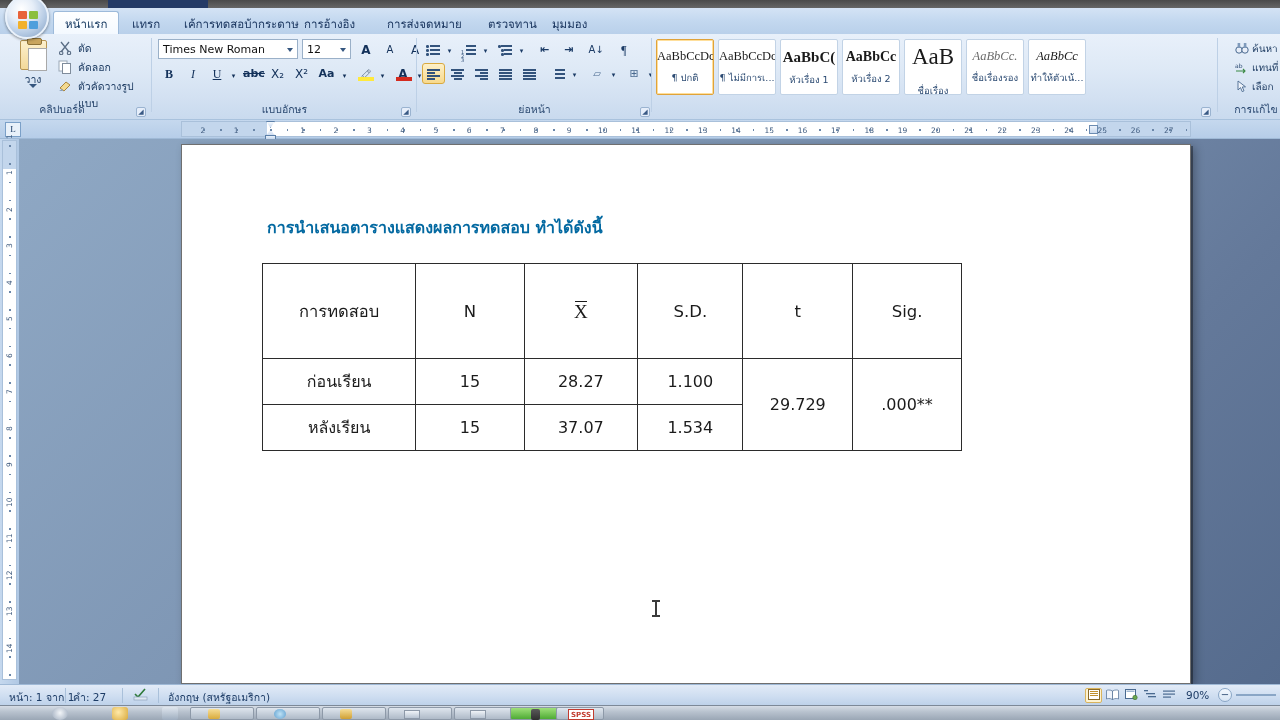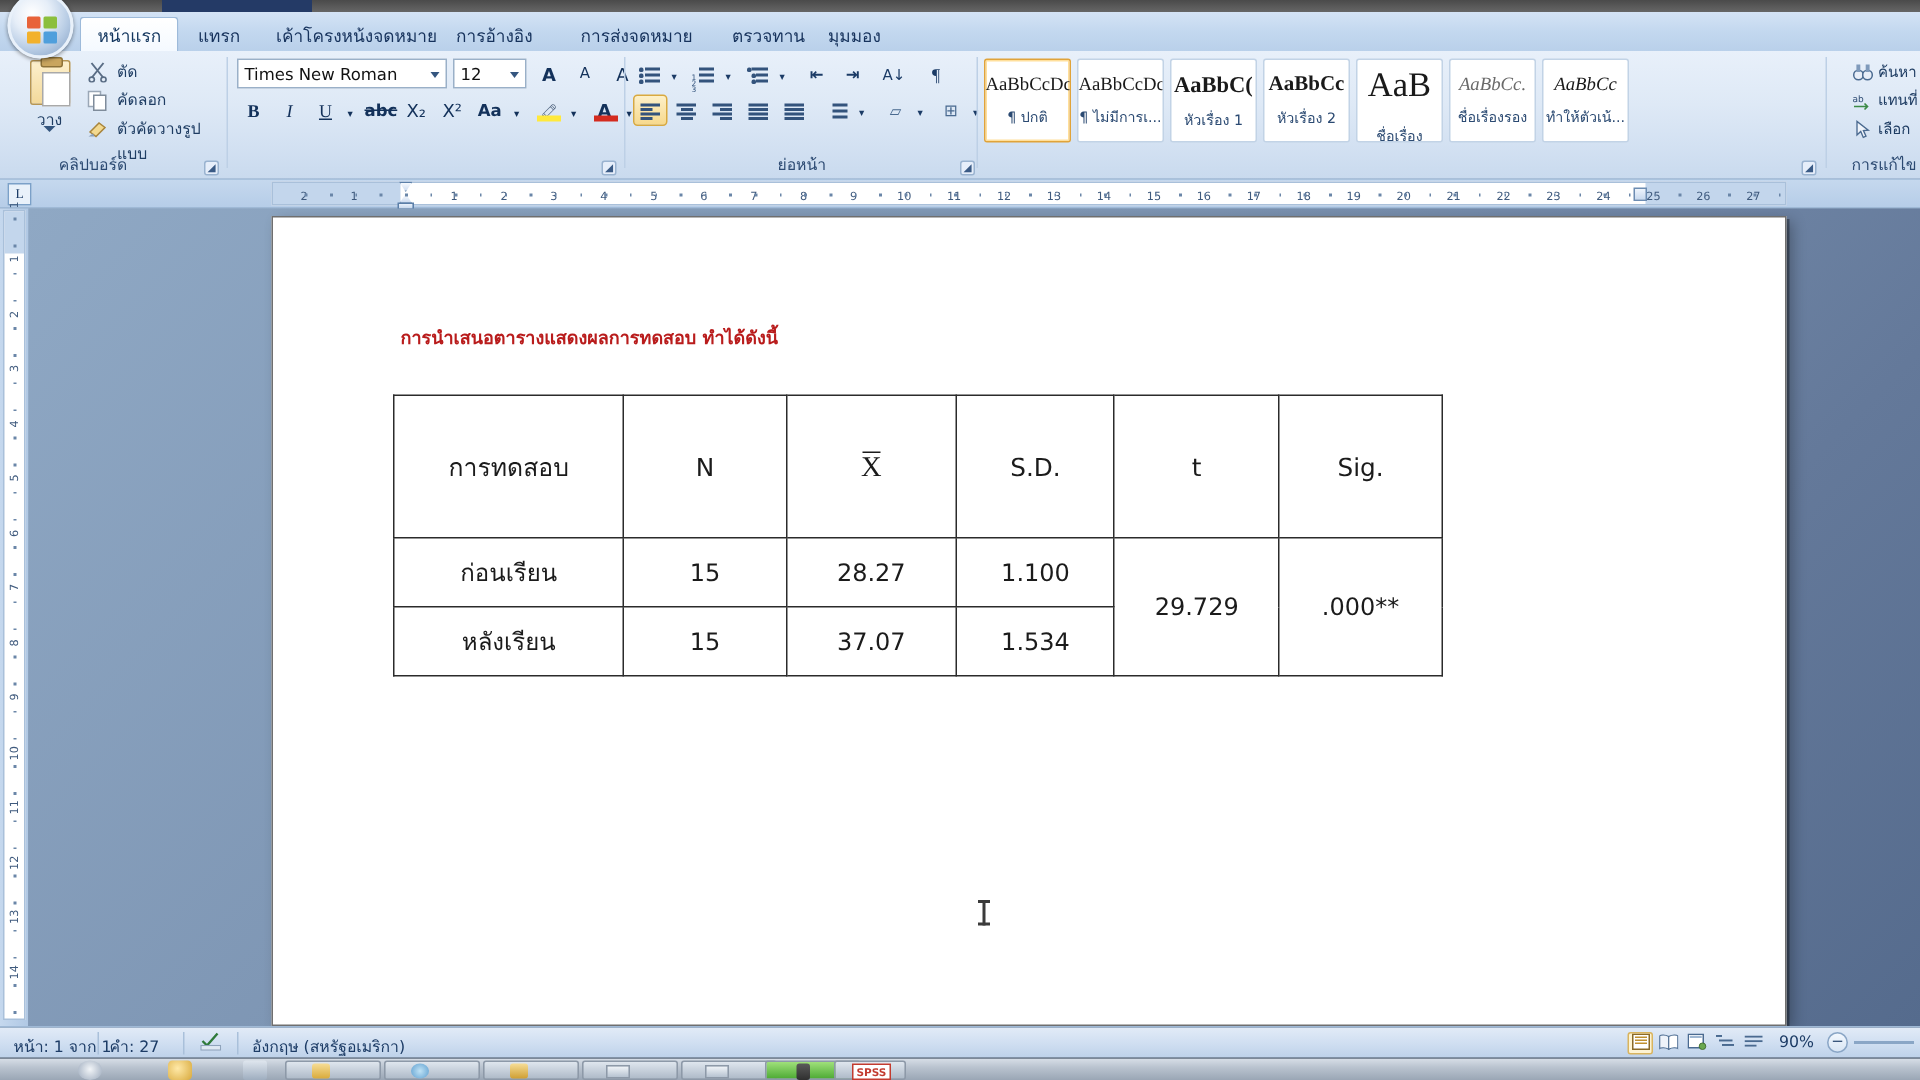--- a/index.html
+++ b/index.html
@@ -218,21 +218,21 @@
     overflow:hidden;
   }
   #page {
     position:absolute; left:162px; top:5px; width:1010px; height:540px;
     background:#fff;
     box-shadow: 2px 2px 0 rgba(0,0,0,.35), 4px 3px 9px rgba(0,0,0,.3);
     border:1px solid #6f6f6f;
   }
   #doc-heading {
     position:absolute; left:85px; top:70px;
-    font-size:12px; font-weight:bold; color:#b91c1c;
+    font-size:16px; font-weight:bold; color:#0369a1;
     font-family:"DejaVu Sans","Liberation Sans",sans-serif;
     white-space:nowrap;
   }
   #data-table {
     position:absolute; left:80px; top:118px; width:700px;
     border-collapse:collapse;
   }
   #data-table td {
     border:1px solid #2b2b2b;
     text-align:center; vertical-align:middle;
@@ -301,21 +301,21 @@
         <span class="orb-q" style="left:11px;top:10px;background:#4f9fdc;"></span>
       </div>
     </div>
     <div class="tab active" style="left:53px;">
       <span>หน้าแรก</span>
     </div>
     <div class="tab" style="left:120px;">
       <span>แทรก</span>
     </div>
     <div class="tab" style="left:172px;">
-      <span>เค้าโครงหน้งจดหมาย</span>
+      <span>เค้การทดสอบ้ากระดาษ</span>
     </div>
     <div class="tab" style="left:292px;">
       <span>การอ้างอิง</span>
     </div>
     <div class="tab" style="left:375px;">
       <span>การส่งจดหมาย</span>
     </div>
     <div class="tab" style="left:476px;">
       <span>ตรวจทาน</span>
     </div>
@@ -408,20 +408,21 @@
           <span class="hl-bar" style="background:#ffe93d;"></span></div>
         <div class="fbtn" id="b-high-ar">
           <span style="font-size:7px;">▾</span></div>
         <div class="fbtn" id="b-color">
           <span>A</span>
           <span class="hl-bar" style="background:#d42b1f;"></span></div>
         <div class="fbtn" id="b-color-ar">
           <span style="font-size:7px;">▾</span></div>
       </div>
 
+      <div class="glabel">แบบอักษร</div>
       <div class="dlgl" style="right:6px;">◢</div>
       <div class="gsep" style="right:0;"></div>
     </div>
 
     <div class="rgroup" id="g-para">
       <div class="pbtn r1" style="left:5px;width:22px;">
         <span class="lines-ico">
           <i style="top:1px;"></i>
             <i style="top:5px;"></i>
             <i style="top:9px;"></i>

